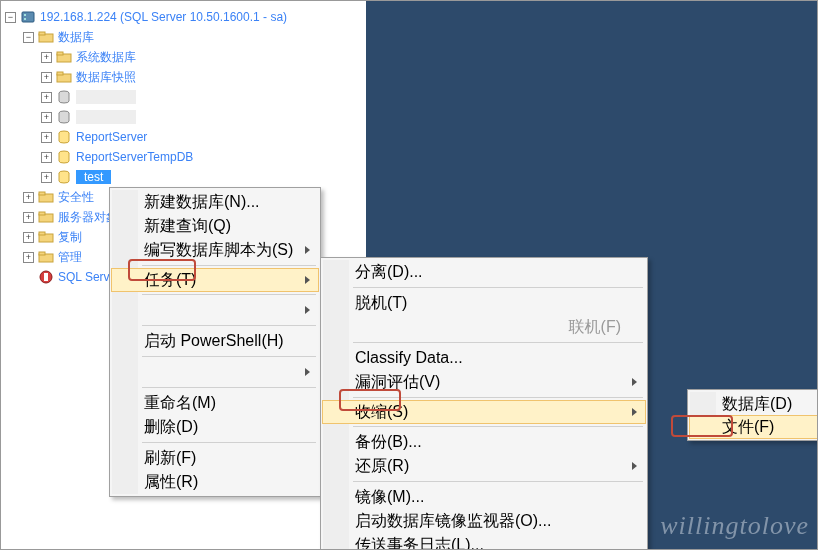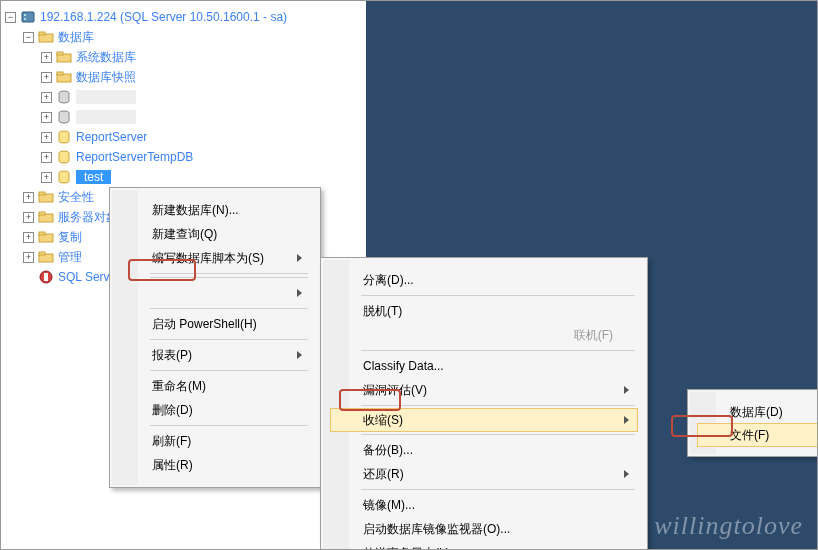--- a/index.html
+++ b/index.html
@@ -54,22 +54,22 @@
     color: #fff;
     padding: 0 8px;
   }
   .ind { display:inline-block; flex:none; }
 
   .context-menu {
     position: absolute;
     background: #f5f5f5;
     border: 1px solid #a0a0a0;
     box-shadow: 3px 3px 4px rgba(0,0,0,0.25);
-    padding: 10px;
-    font-size: 12px;
+    padding: 2px;
+    font-size: 16px;
   }
   .menu-gutter {
     position: absolute;
     left: 2px; top: 2px; bottom: 2px;
     width: 26px;
     background: #eeeeee;
   }
   .menu-items { position: relative; }
   .menu-item {
     position: relative;
@@ -103,21 +103,21 @@
     margin: 3px 2px 3px 30px;
   }
   .red-rect {
     position: absolute;
     border: 2px solid #c04a3a;
     border-radius: 4px;
     pointer-events: none;
   }
   .watermark {
     position: absolute;
-    right: 14px;
+    right: 8px;
     bottom: 8px;
     font-family: "Brush Script MT", cursive;
     font-size: 26px;
     font-style: italic;
     color: rgba(200,210,220,0.55);
     letter-spacing: 1px;
     pointer-events: none;
   }
 </style>
 </head>
@@ -291,31 +291,34 @@
         <span class="mi-label">新建数据库(N)...</span>
       </div>
     <div class="menu-item">
         <span class="mi-label">新建查询(Q)</span>
       </div>
     <div class="menu-item">
         <span class="mi-label">编写数据库脚本为(S)</span>
         <span class="submenu-arrow"></span>
       </div>
     <div class="menu-sep"></div>
+    <div class="menu-item highlight">
+        <span class="mi-label">任务(T)</span>
+        <span class="submenu-arrow"></span>
+      </div>
     <div class="menu-sep"></div>
     <div class="menu-item">
         <span class="submenu-arrow"></span>
       </div>
     <div class="menu-sep"></div>
     <div class="menu-item">
         <span class="mi-label">启动 PowerShell(H)</span>
       </div>
     <div class="menu-sep"></div>
     <div class="menu-item">
-        <span class="mi-label">报表(P)</span>
         <span class="submenu-arrow"></span>
       </div>
     <div class="menu-sep"></div>
     <div class="menu-item">
         <span class="mi-label">重命名(M)</span>
       </div>
     <div class="menu-item">
         <span class="mi-label">删除(D)</span>
       </div>
     <div class="menu-sep"></div>

